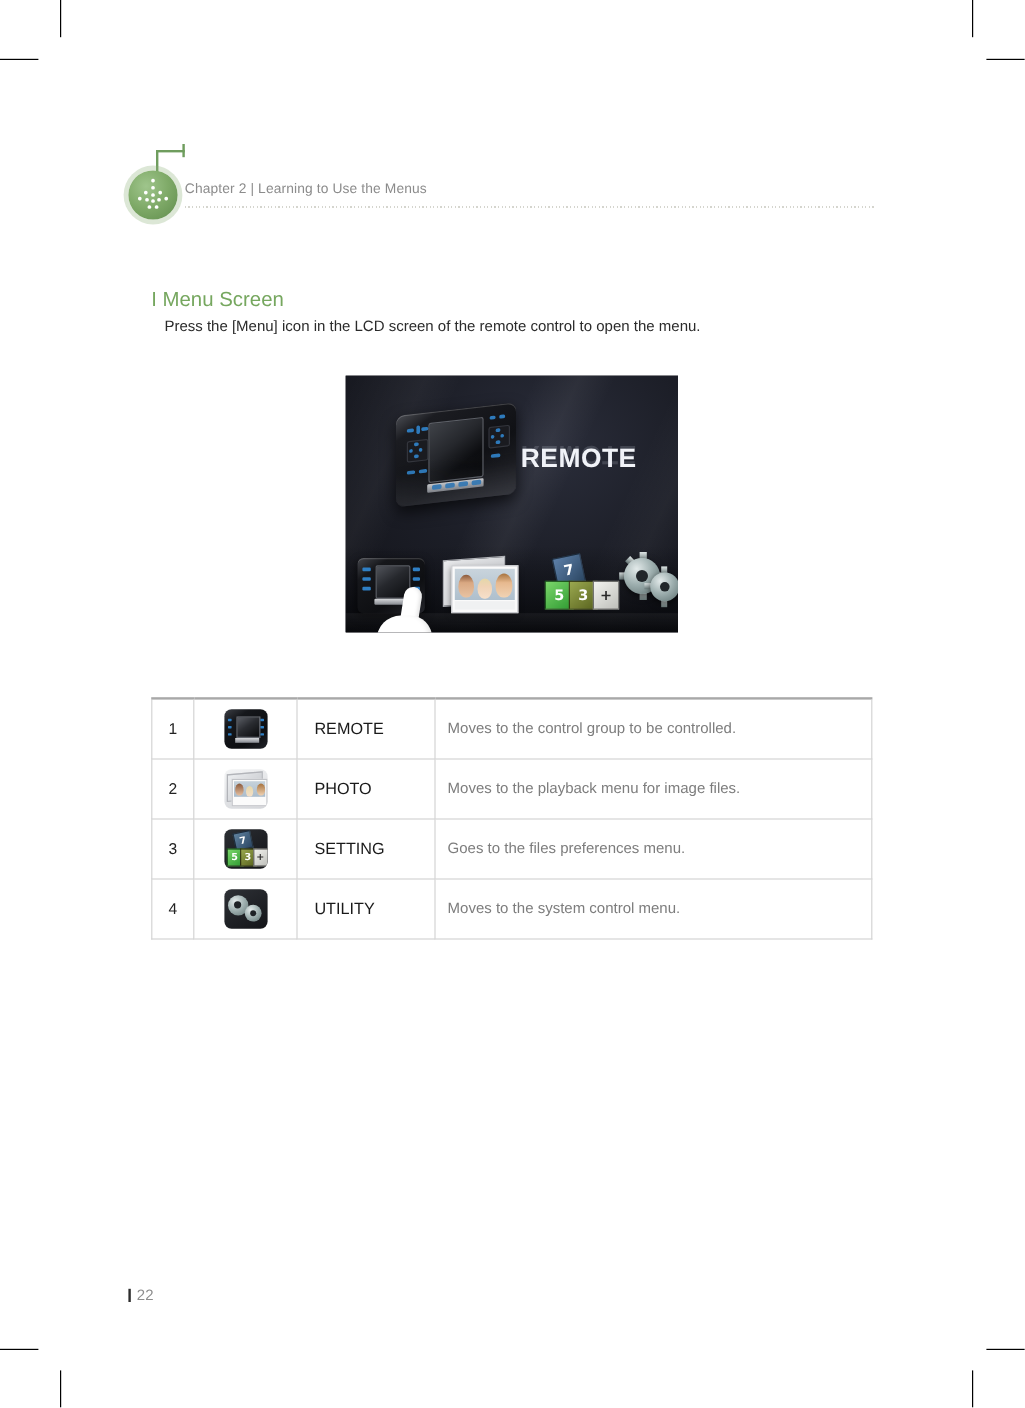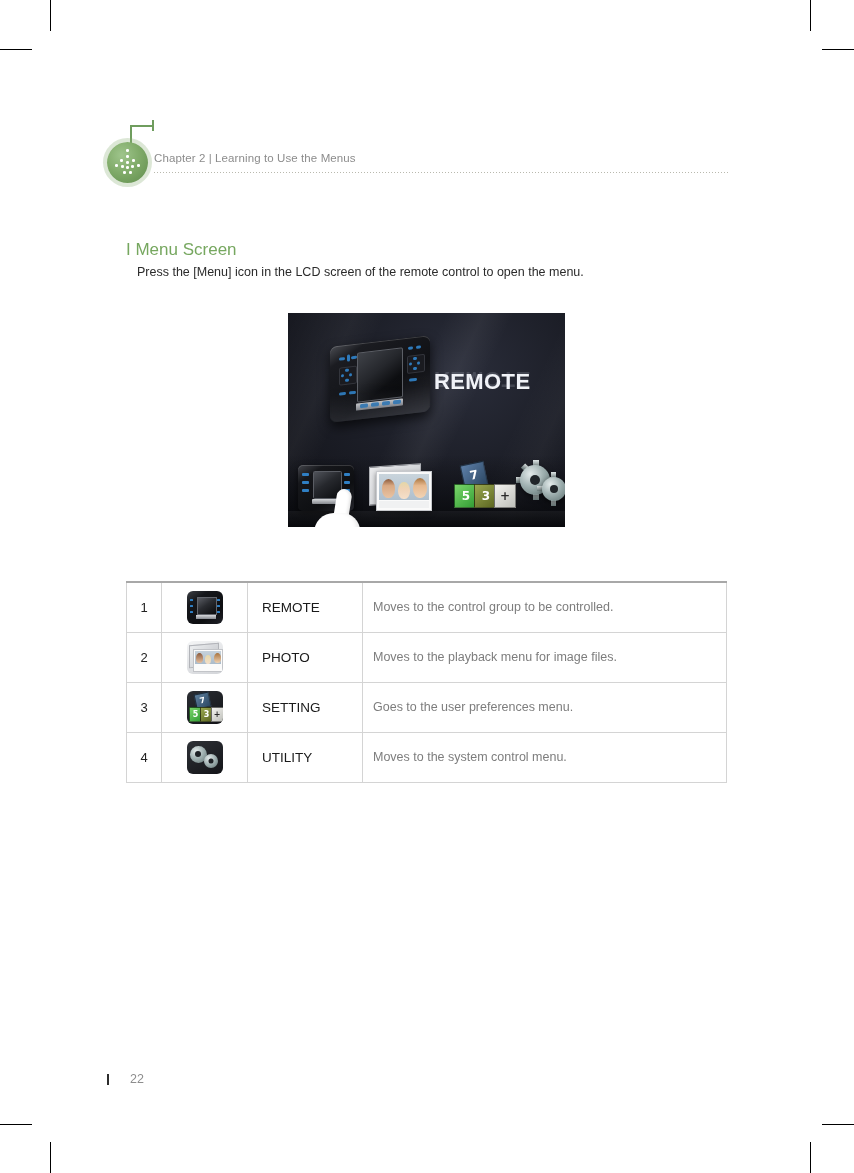--- a/index.html
+++ b/index.html
@@ -422,21 +422,21 @@
   .tg2 { left:17px; top:13px; width:14px; height:14px; }
   .tg2::after { width:5px; height:5px; }
 
   
   .footer {
     position: absolute;
     left: 107px;
     top: 1072px;
     display: flex;
     align-items: center;
-    gap: 21px;
+    gap: 5px;
   }
   .footer-bar {
     width: 2px; height: 11px; background: #2d2d2d;
   }
   .footer-page {
     font-size: 12.5px; color: #8d8d8d;
   }
 </style>
 </head>
 <body>
@@ -628,21 +628,21 @@
             </span>
           <span class="tblk tblk3">
               <span>3</span>
             </span>
           <span class="tblk tblkp">
               <span>+</span>
             </span>
         </span>
       </td>
       <td class="col-name">SETTING</td>
-      <td class="col-desc">Goes to the user preferences menu.</td>
+      <td class="col-desc">Goes to the files preferences menu.</td>
     </tr>
     <tr>
       <td class="col-num">4</td>
       <td class="col-icon">
         <span class="thumb thumb-gears">
           <span class="tg tg1"></span><span class="tg tg2"></span>
         </span>
       </td>
       <td class="col-name">UTILITY</td>
       <td class="col-desc">Moves to the system control menu.</td>

